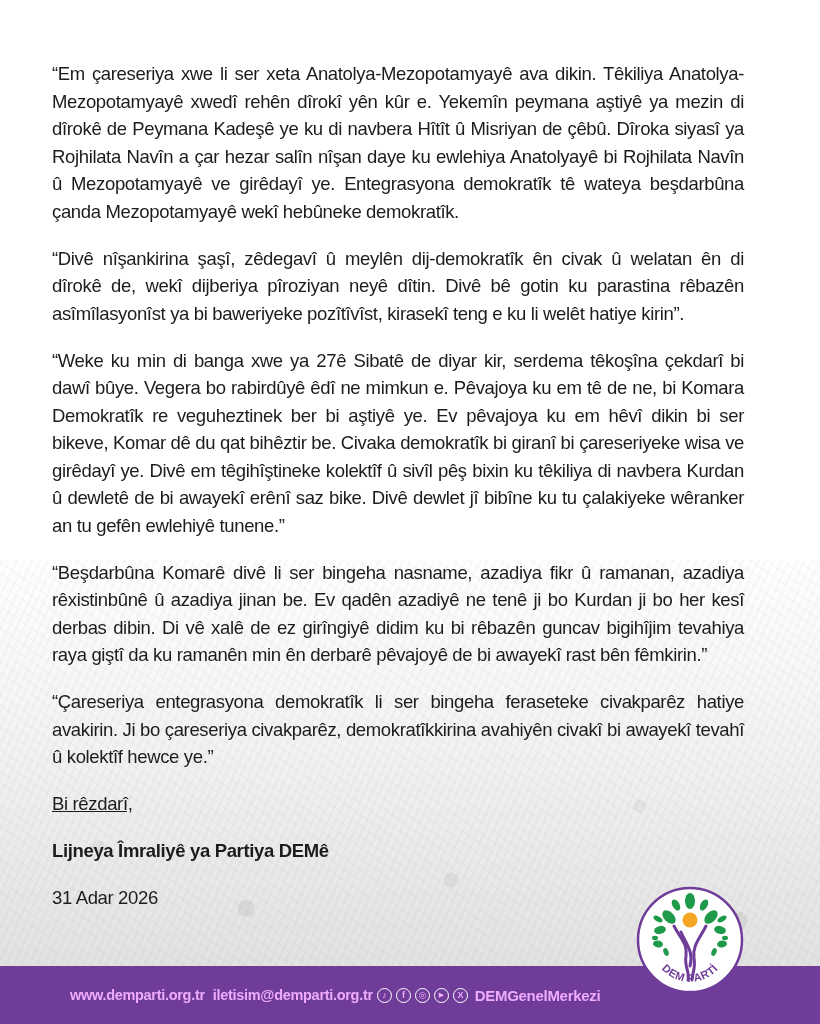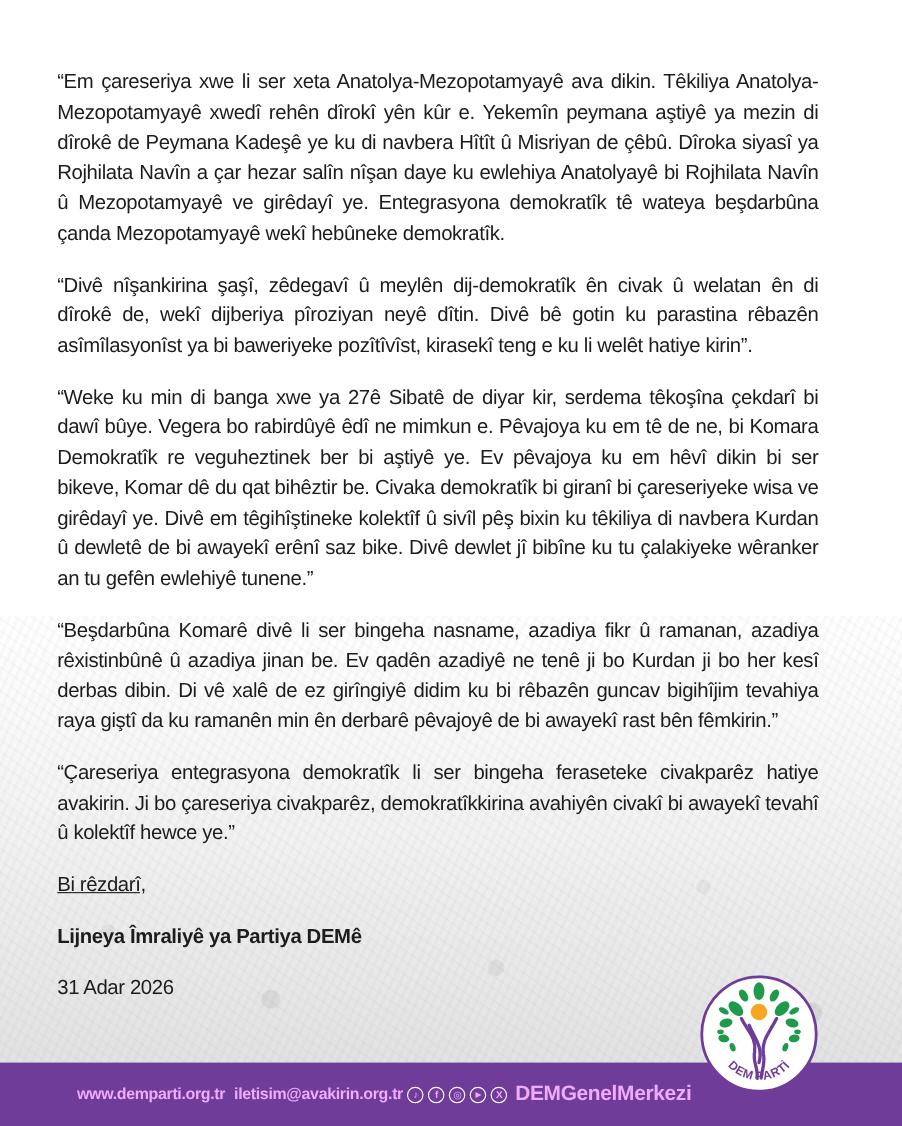--- a/index.html
+++ b/index.html
@@ -37,21 +37,21 @@
   .footer-line {
     position:absolute; left:70px; top:18px; height:22px;
     display:flex; align-items:center; gap:4px;
     color:#f0abfc; font-size:14.5px; font-weight:bold; letter-spacing:-0.3px;
     white-space:nowrap;
   }
   .social {
     display:inline-flex; width:15px; height:15px; border:1.3px solid #fff; border-radius:50%;
     align-items:center; justify-content:center; font-size:9px; font-weight:bold; box-sizing:border-box;
   }
-  .footer-line .handle { margin-left:3px; font-size:19px; }
+  .footer-line .handle { margin-left:3px; font-size:15px; }
   .logo {
     position:absolute; left:636px; top:886px; width:108px; height:108px;
   }
 </style>
 </head>
 <body>
 
 <div class="bg-photo"></div>
 
 <div class="content">
@@ -61,21 +61,21 @@
   <p>“Beşdarbûna Komarê divê li ser bingeha nasname, azadiya fikr û ramanan, azadiya rêxistinbûnê û azadiya jinan be. Ev qadên azadiyê ne tenê ji bo Kurdan ji bo her kesî derbas dibin. Di vê xalê de ez girîngiyê didim ku bi rêbazên guncav bigihîjim tevahiya raya giştî da ku ramanên min ên derbarê pêvajoyê de bi awayekî rast bên fêmkirin.”</p>
   <p>“Çareseriya entegrasyona demokratîk li ser bingeha feraseteke civakparêz hatiye avakirin. Ji bo çareseriya civakparêz, demokratîkkirina avahiyên civakî bi awayekî tevahî û kolektîf hewce ye.”</p>
   <p class="closing">Bi rêzdarî,</p>
   <p class="signature">Lijneya Îmraliyê ya Partiya DEMê</p>
   <p class="date">31 Adar 2026</p>
 </div>
 
 <div class="footer">
   <div class="footer-line">
     <span>www.demparti.org.tr</span>
-    <span style="margin-left:4px;">iletisim@avakirin.org.tr</span>
+    <span style="margin-left:4px;">iletisim@demparti.org.tr</span>
     <span class="social">♪</span>
     <span class="social">f</span>
     <span class="social">◎</span>
     <span class="social" style="font-size:7px;">▶</span>
     <span class="social">X</span>
     <span class="handle">DEMGenelMerkezi</span>
   </div>
 </div>
 
 <svg class="logo" viewBox="0 0 108 108">

